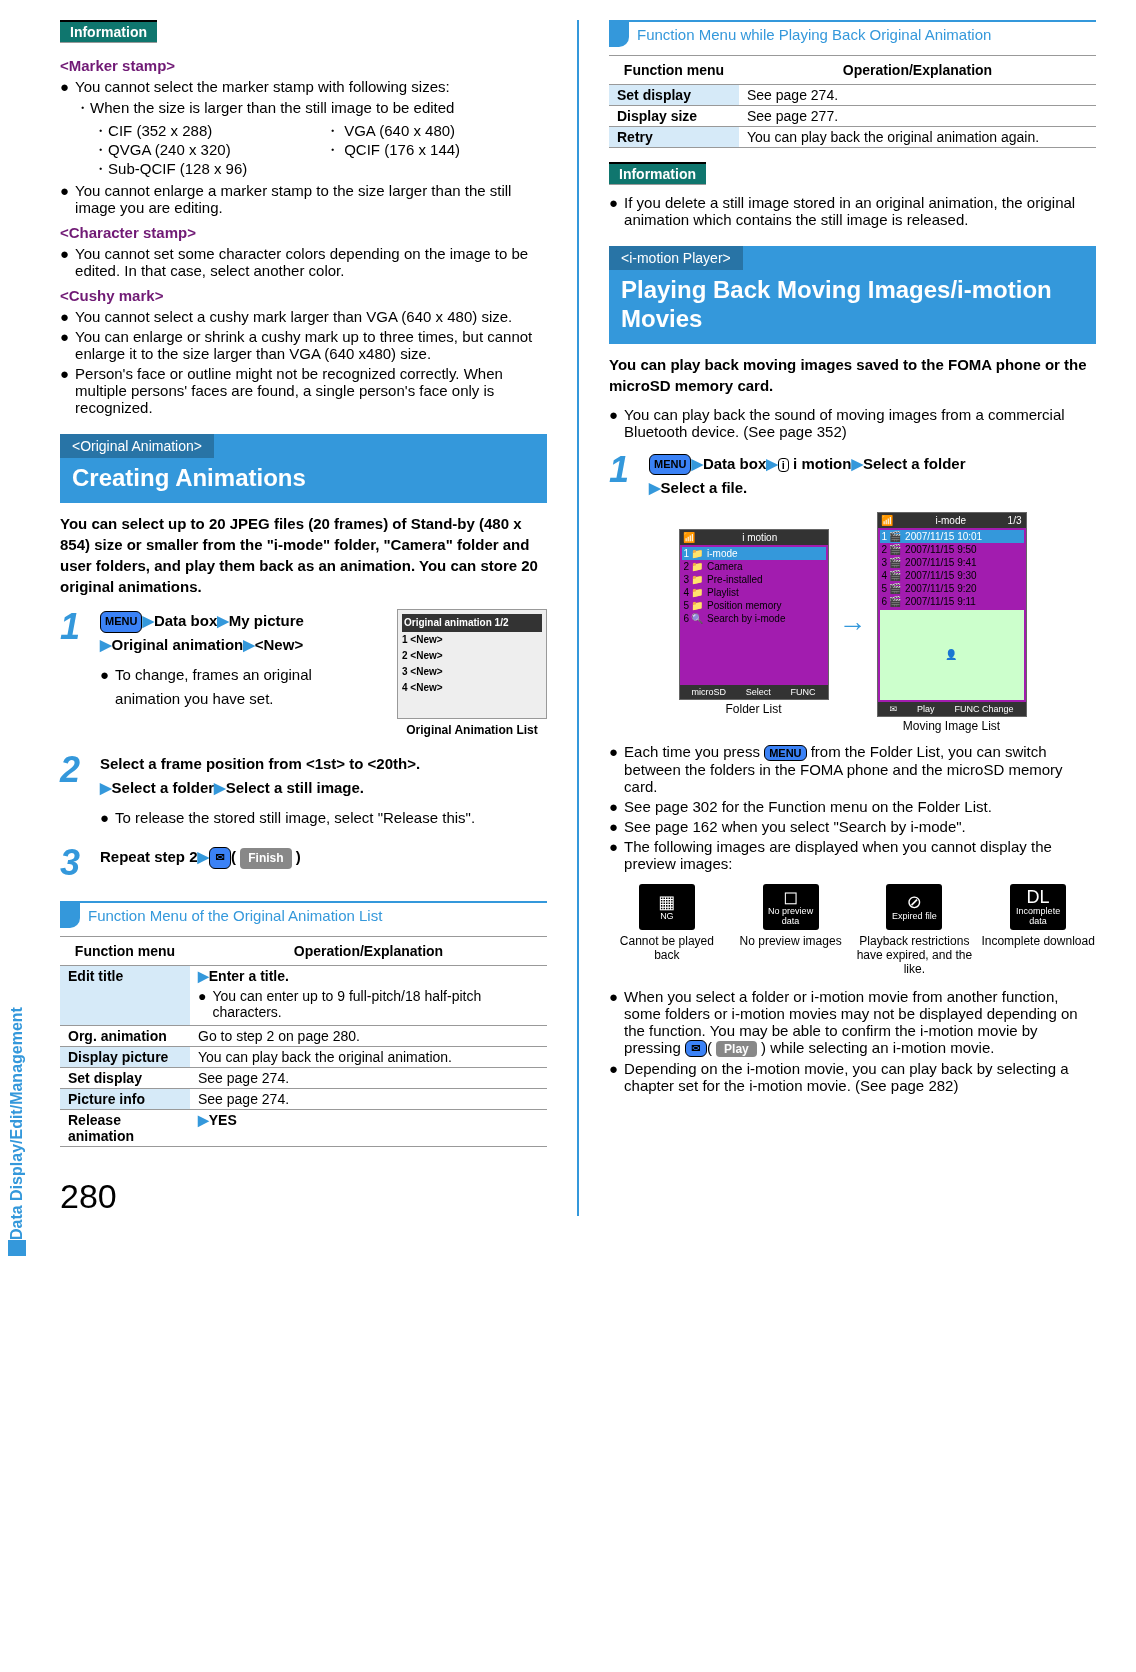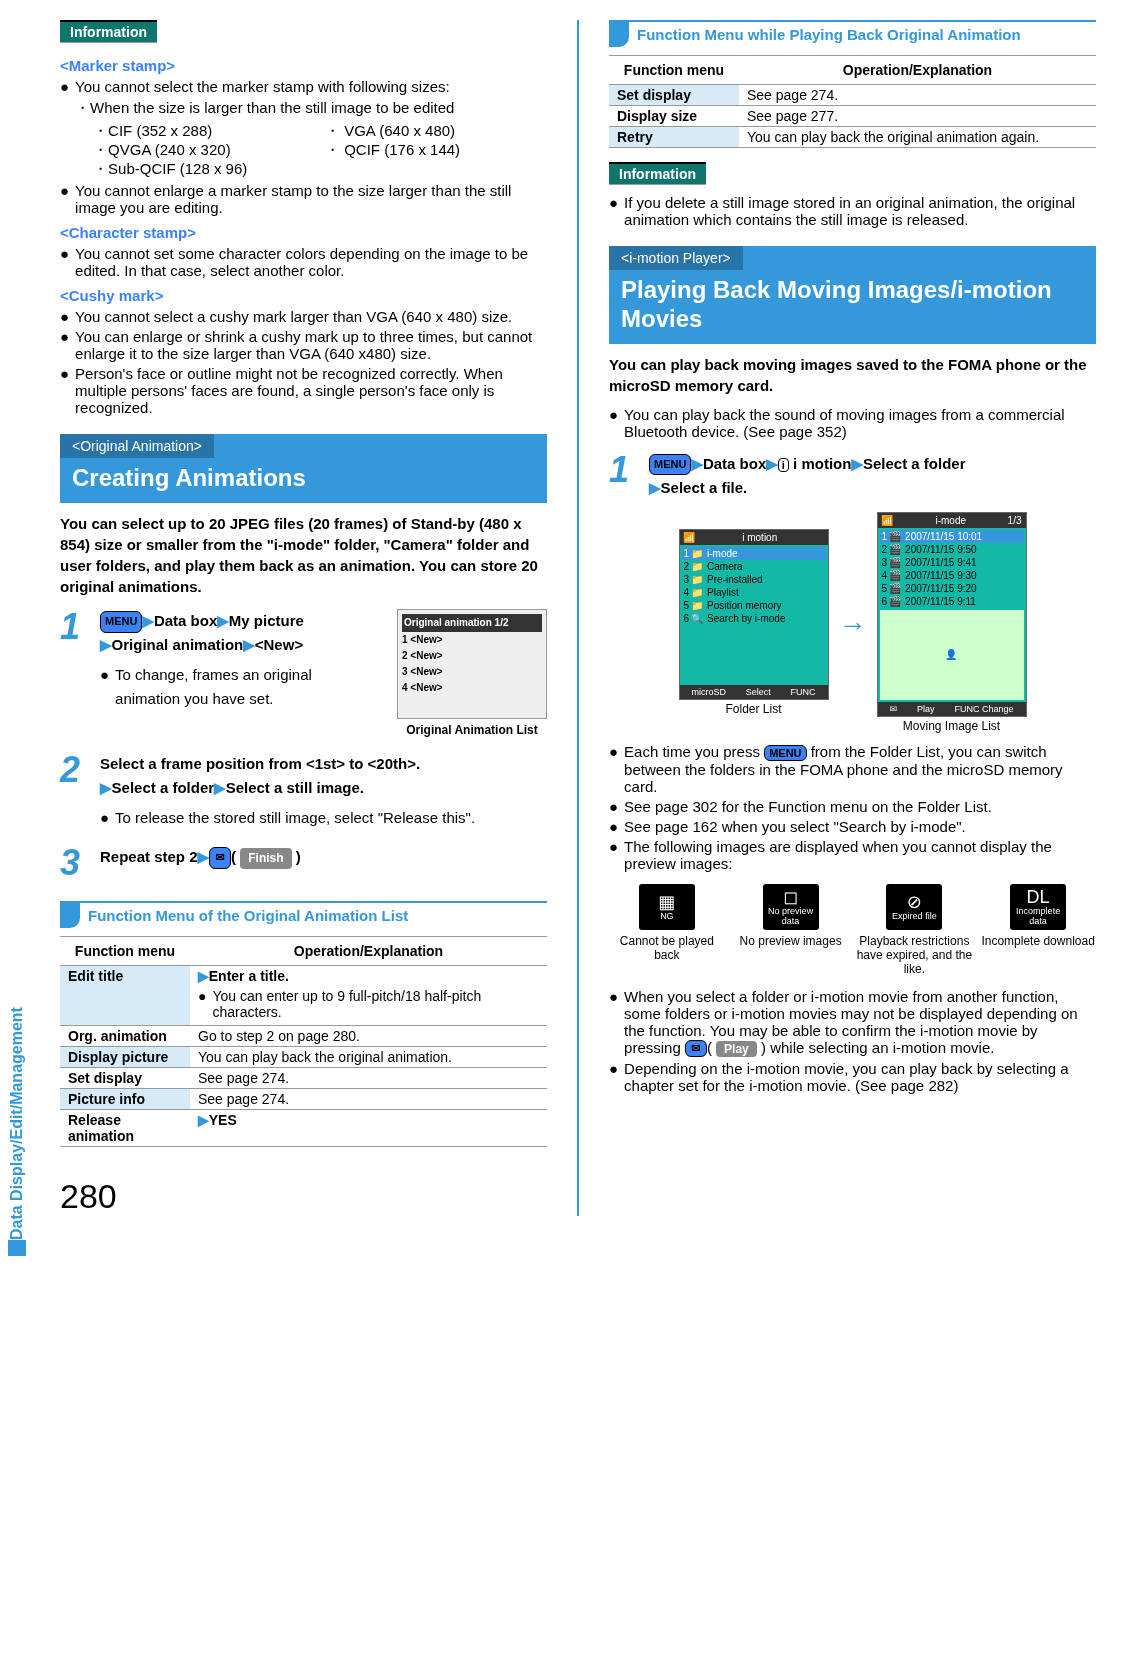--- a/index.html
+++ b/index.html
@@ -2,55 +2,55 @@
 <html><head>
 <meta charset="utf-8">
 <style>
 * { box-sizing: border-box; margin: 0; padding: 0; }
 body { font-family: Arial, Helvetica, sans-serif; font-size: 15px; width: 1136px; background: #fff; color: #000; position: relative; padding: 20px 40px 40px 60px; }
 .columns { display: flex; gap: 30px; }
 .col { flex: 1; min-width: 0; }
 .divider { width: 2px; background: #3498db; flex-shrink: 0; }
 .info-tag { background: #0f766e; color: #fff; display: inline-block; padding: 2px 10px; font-weight: bold; font-size: 14px; }
 .info-tag-wrap { border-top: 2px solid #000; border-bottom: 1px solid #999; display: inline-block; margin-bottom: 6px; }
-.subhead { color: #3b82f6; font-weight: bold; margin: 8px 0 4px; }
+.subhead { color: #701a75; font-weight: bold; margin: 8px 0 4px; }
 .bullet { display: flex; margin: 3px 0; }
 .bullet .dot { flex-shrink: 0; margin-right: 6px; }
 .bullet .txt { flex: 1; }
 .size-list { margin-left: 18px; margin-top: 4px; }
 .size-row { display: flex; gap: 10px; }
 .size-row > span { flex: 1; }
 .section-header { background: #3498db; color: #fff; margin-top: 18px; }
 .section-header .tag { background: #2874a6; display: inline-block; padding: 4px 12px; font-size: 14px; }
 .section-header .title { font-size: 24px; font-weight: bold; padding: 6px 12px 10px; line-height: 1.2; }
 .section-intro { font-weight: bold; margin: 10px 0; line-height: 1.4; }
 .step { display: flex; margin: 12px 0; }
 .step-num { color: #3498db; font-size: 36px; font-weight: bold; font-style: italic; margin-right: 10px; line-height: 1; flex-shrink: 0; width: 30px; }
 .step-body { flex: 1; font-weight: bold; line-height: 1.6; }
 .step-sub { font-weight: normal; margin-top: 6px; }
 .arrow { color: #3498db; font-weight: bold; }
 .keycap { display: inline-block; border: 1.5px solid #000; border-radius: 6px; padding: 1px 4px; font-size: 11px; font-weight: bold; vertical-align: middle; background: #3b82f6; min-width: 22px; text-align: center; }
 .keycap.mail::before { content: "✉"; }
 .pill { display: inline-block; background: #888; color: #fff; border-radius: 4px; padding: 1px 8px; font-size: 12px; font-weight: bold; }
 .func-header { display: flex; align-items: stretch; margin: 20px 0 8px; border-top: 2px solid #3498db; }
 .func-header .tab { background: #3498db; width: 20px; border-radius: 0 0 10px 0; }
-.func-header .ftxt { color: #3498db; font-weight: bold; padding: 4px 8px; flex: 1; }
+.func-header .ftxt { color: #3498db; font-weight: normal; padding: 4px 8px; flex: 1; }
 table.func { width: 100%; border-collapse: collapse; font-size: 14px; }
 table.func th { text-align: center; padding: 6px 8px; font-weight: bold; }
 table.func td { padding: 2px 8px; vertical-align: top; }
 table.func tr { border-top: 1px solid #999; }
 table.func tr:last-child { border-bottom: 1px solid #999; }
 table.func tr.alt td:first-child, table.func tr.alt th:first-child { background: #d6eaf8; }
 table.func td:first-child, table.func th:first-child { font-weight: bold; width: 130px; }
 .screenshot { background: #eee; border: 1px solid #999; width: 150px; height: 110px; font-size: 10px; padding: 4px; margin-left: auto; }
 .screenshot-label { font-size: 12px; text-align: center; margin-top: 2px; }
 .phone-screens { display: flex; align-items: center; justify-content: center; gap: 10px; margin: 10px 0; }
 .phone { width: 150px; background: #f0f0f0; border: 1px solid #666; font-size: 10px; }
 .phone-title { background: #333; color: #fff; padding: 2px 4px; display: flex; justify-content: space-between; }
-.phone-body { height: 140px; padding: 2px; background: #14b8a6; }
+.phone-body { height: 140px; padding: 2px; background: #a21caf; }
 .phone-body .row { padding: 1px 2px; white-space: nowrap; overflow: hidden; }
 .phone-body .row.hl { background: #3498db; color: #fff; }
 .phone-foot { background: #333; color: #fff; display: flex; justify-content: space-around; padding: 2px; font-size: 9px; }
 .phone-arrow { color: #3498db; font-size: 28px; }
 .phone-photo { width: 100%; height: 90px; background: #cfc; display: flex; align-items: center; justify-content: center; color: #666; margin-top: 2px; }
 .icon-grid { display: flex; justify-content: space-between; margin: 12px 0; text-align: center; font-size: 12px; gap: 8px; }
 .icon-grid .ic { flex: 1; }
 .icon-grid .ic .box { width: 56px; height: 46px; background: #000; color: #fff; margin: 0 auto 4px; display: flex; flex-direction: column; align-items: center; justify-content: center; font-size: 9px; border-radius: 3px; }
 .icon-grid .ic .box .sym { font-size: 18px; line-height: 1; }
 .sidebar-tab { position: absolute; left: 8px; top: 980px; width: 30px; height: 400px; background: #fff; }

